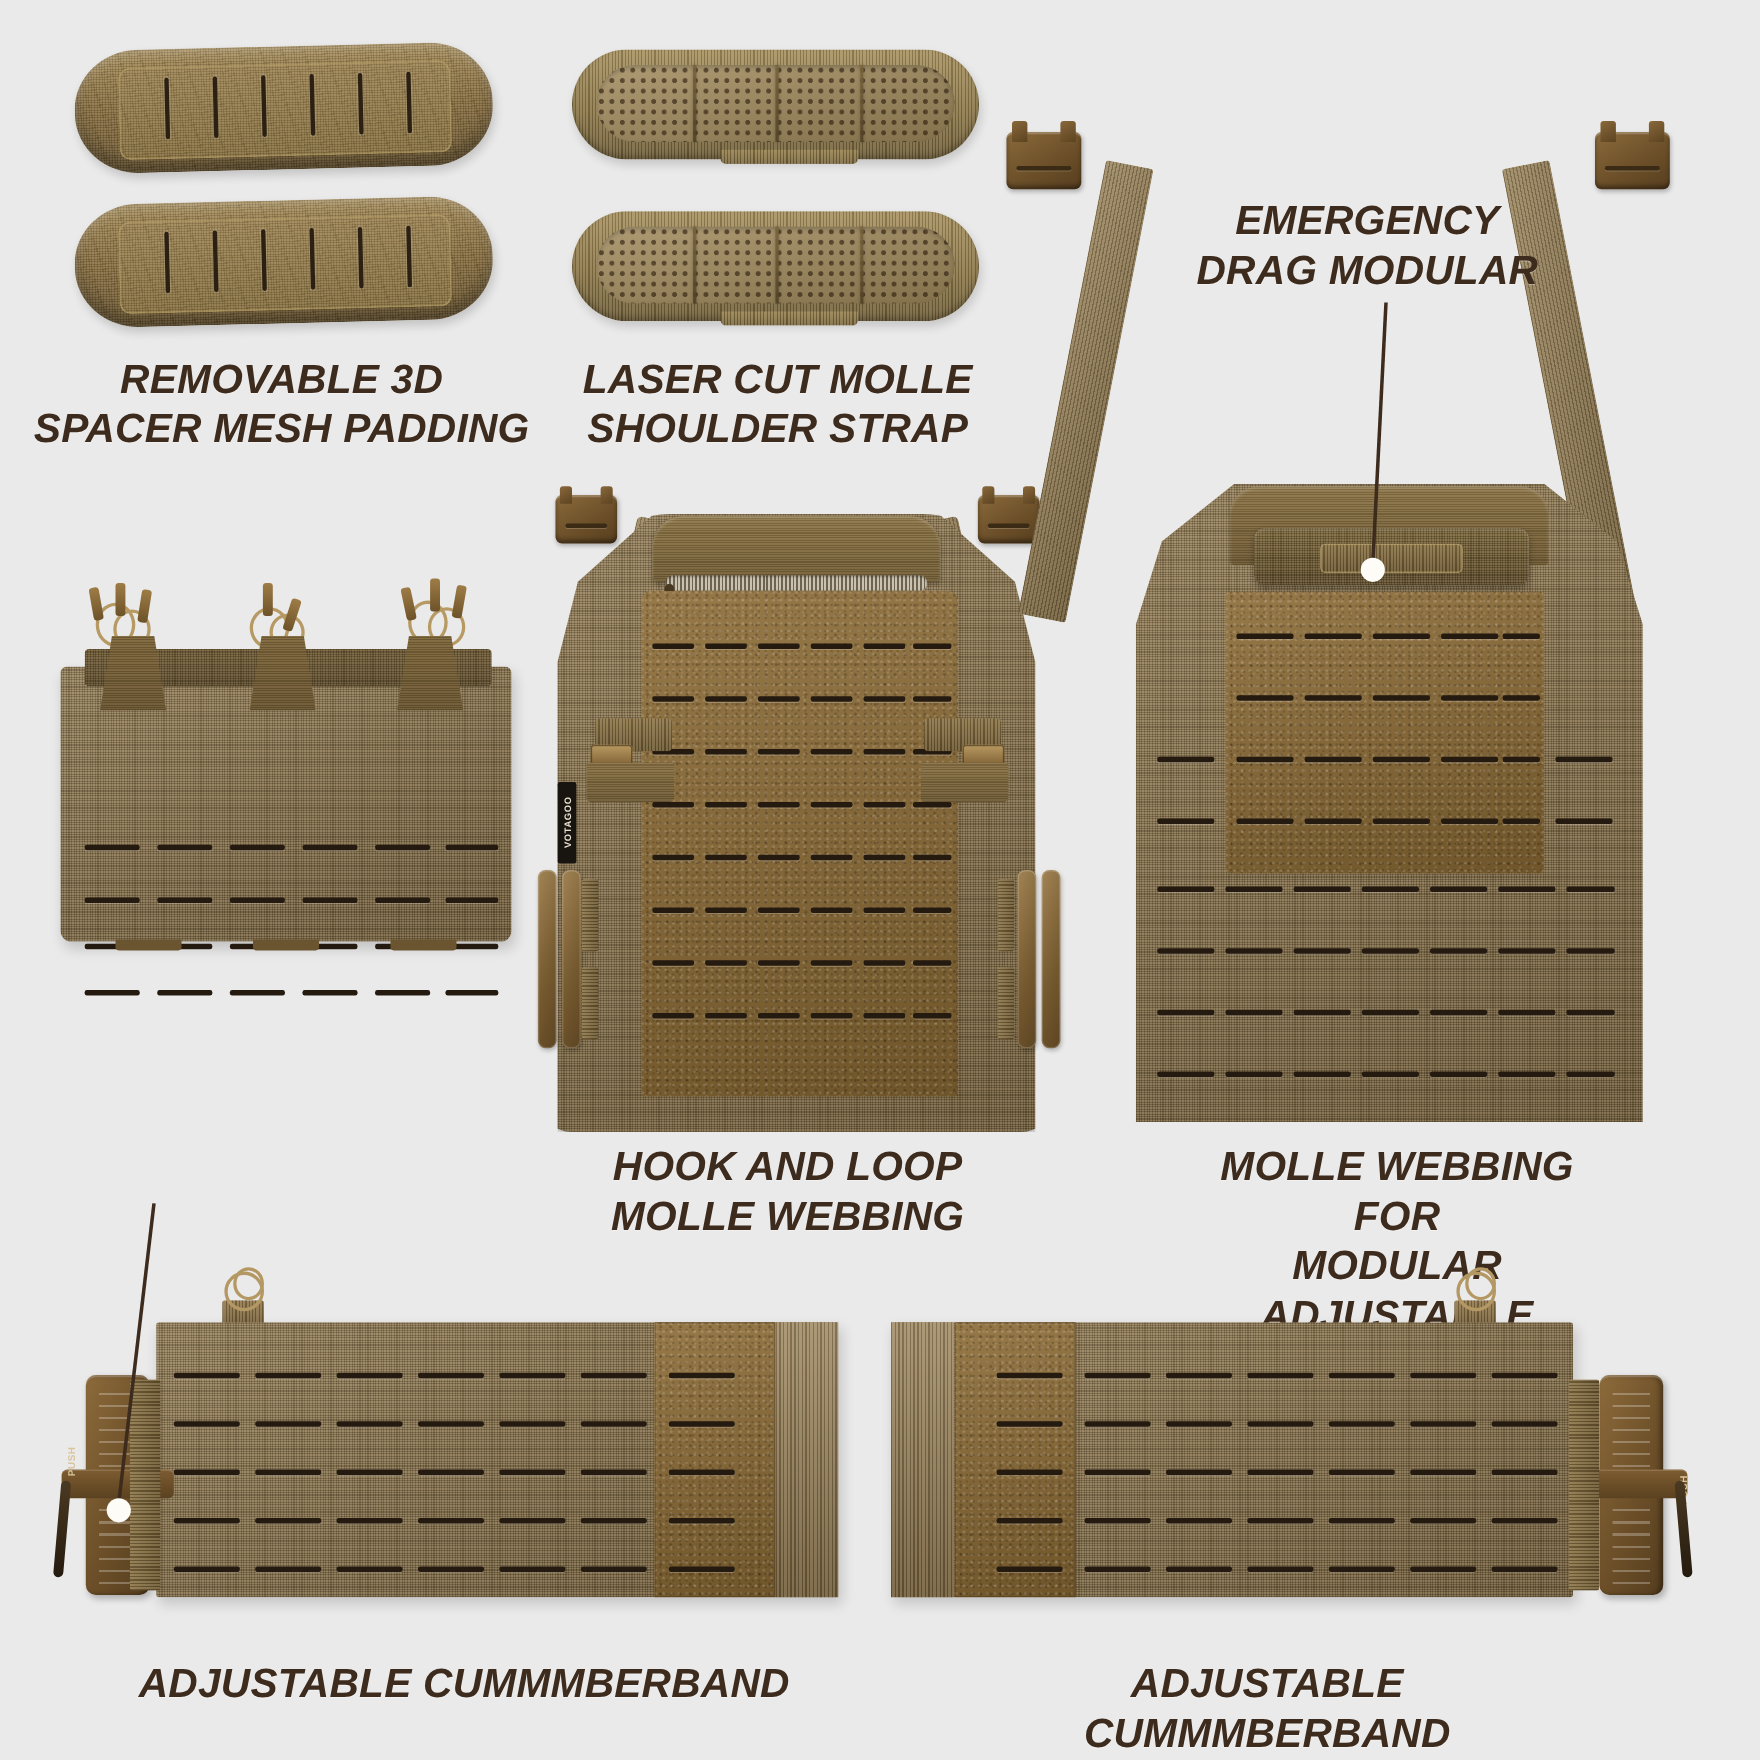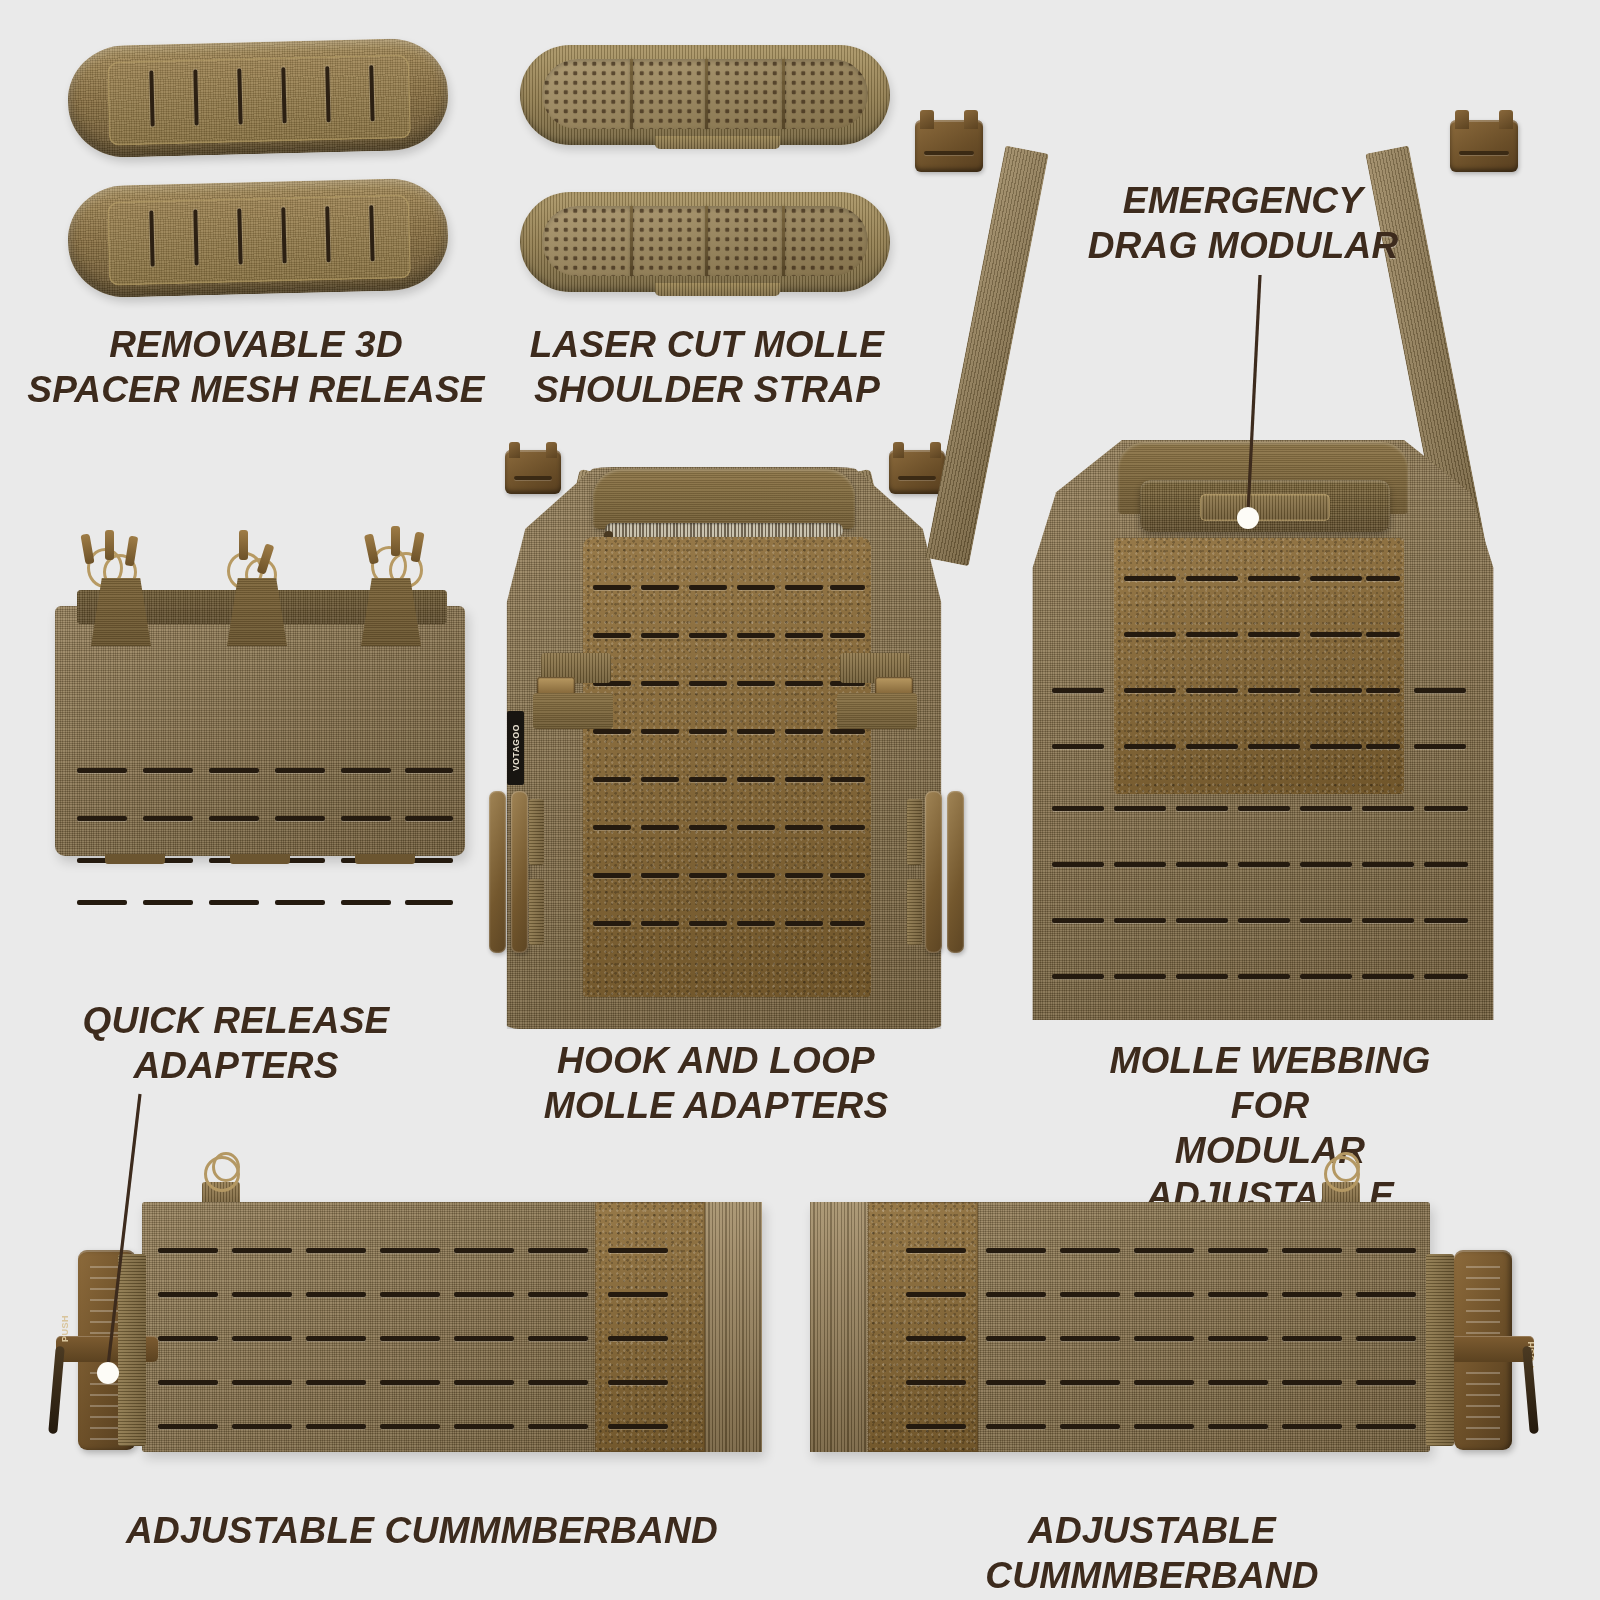--- a/index.html
+++ b/index.html
@@ -311,21 +311,21 @@
       <div class="face"></div>
       <div class="pslot" style="left:82px;"></div>
       <div class="pslot" style="left:126px;"></div>
       <div class="pslot" style="left:170px;"></div>
       <div class="pslot" style="left:214px;"></div>
       <div class="pslot" style="left:258px;"></div>
       <div class="pslot" style="left:302px;"></div>
     </div>
   </div>
   <div class="label" style="left:256px;top:322px;">REMOVABLE 3D
-SPACER MESH RELEASE</div>
+SPACER MESH PADDING</div>
 
   <div>
     <div class="strap" style="left:520px;top:45px;">
       <div class="rim"></div>
       <div class="inner"></div>
       <div class="seg" style="left:110px;"></div>
       <div class="seg" style="left:185px;"></div>
       <div class="seg" style="left:262px;"></div>
       <div class="tab"></div>
     </div>
@@ -517,21 +517,21 @@
       <div class="strapbit" style="left:40px;top:88px;height:66px;"></div>
     </div>
     <div class="sidebuckle" style="left:436px;top:346px;">
       <div class="rail" style="left:26px;top:0;height:162px;"></div>
       <div class="rail" style="left:4px;top:0;height:162px;"></div>
       <div class="strapbit" style="left:-14px;top:8px;height:66px;"></div>
       <div class="strapbit" style="left:-14px;top:88px;height:66px;"></div>
     </div>
   </div>
   <div class="label" style="left:716px;top:1038px;">HOOK AND LOOP
-MOLLE ADAPTERS</div>
+MOLLE WEBBING</div>
 
   <div class="carrier" style="left:1000px;top:120px;width:520px;height:910px;">
 
     <div class="shoulder" style="left:-75px;top:22px;width:44px;height:420px;transform:rotate(11deg);transform-origin:bottom center;border-radius:3px;"></div>
     <div class="shoulder" style="left:445px;top:22px;width:44px;height:420px;transform:rotate(-11deg);transform-origin:bottom center;border-radius:3px;"></div>
 
     <div class="buckle" style="left:-85px;top:0px;width:68px;height:52px;">
       <div class="bd"></div>
       <div class="prong" style="left:5px;width:14px;height:19px;top:-10px;"></div>
       <div class="prong" style="left:49px;width:14px;height:19px;top:-10px;"></div>
@@ -686,22 +686,20 @@
       <div class="ladder" style="top:118px;height:72px;"></div>
       <div class="cross" style="left:-22px;top:86px;width:102px;height:26px;"></div>
       <div class="push" style="left:-18px;top:92px;transform:rotate(-90deg);transform-origin:left top;">PUSH</div>
       <div class="pullcord" style="left:-26px;top:96px;height:88px;transform:rotate(5deg);"></div>
     </div>
     <div style="position:absolute;left:58px;top:104px;width:28px;height:192px;border-radius:3px;
          background-image:repeating-linear-gradient(0deg,rgba(0,0,0,.22) 0 1.2px,rgba(255,255,255,.10) 1.2px 3px),linear-gradient(90deg,#8b7446,#6d5830);"></div>
   </div>
   <div class="label" style="left:422px;top:1508px;">ADJUSTABLE CUMMMBERBAND</div>
 
-  <div class="label" style="left:236px;top:998px;">QUICK RELEASE
-ADAPTERS</div>
   <svg class="leader" style="left:0;top:0;width:1600px;height:1600px;">
     <line x1="140" y1="1094" x2="108" y2="1366"></line>
     <circle cx="108" cy="1373" r="11"></circle>
   </svg>
 
   <div class="cummer" style="left:810px;top:1150px;">
     <div class="cbhook" style="left:500px;top:0px;">
       <div class="w"></div>
       <div class="c" style="left:14px;top:6px;width:30px;height:30px;"></div>
       <div class="c" style="left:22px;top:2px;width:22px;height:24px;"></div>

